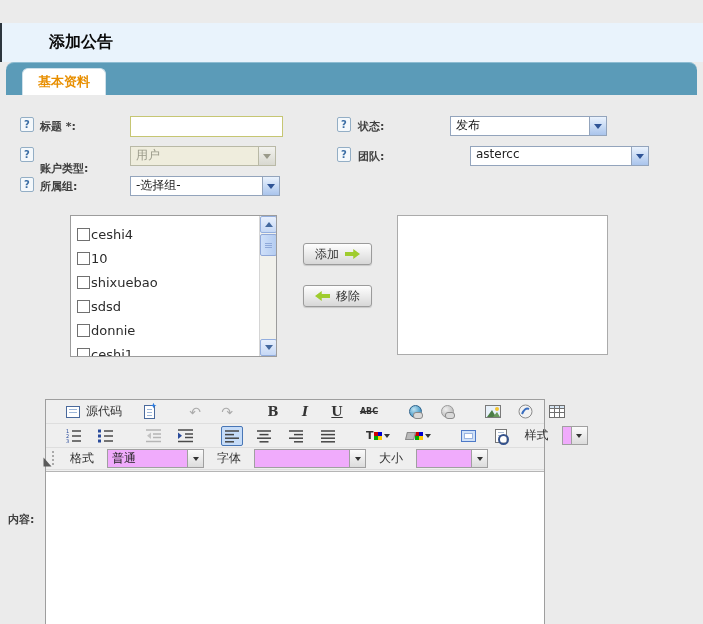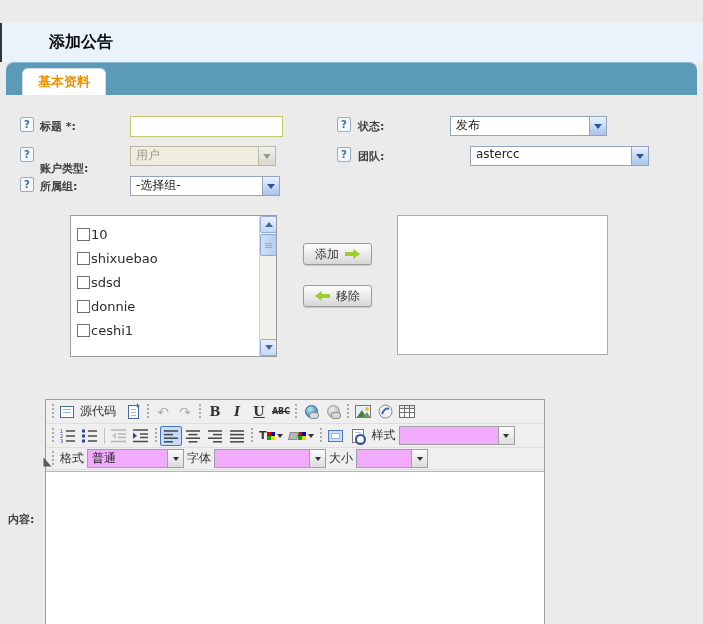--- a/index.html
+++ b/index.html
@@ -79,21 +79,21 @@
   .garrow { width:15px; height:10px; background:#9fcc2e; filter:drop-shadow(0 0 1px #6d8d17); }
   .garrow.right { clip-path:polygon(0 30%, 55% 30%, 55% 0, 100% 50%, 55% 100%, 55% 70%, 0 70%); }
   .garrow.left  { clip-path:polygon(100% 30%, 45% 30%, 45% 0, 0 50%, 45% 100%, 45% 70%, 100% 70%); }
 
   .target-box { position:absolute; left:397px; top:215px; width:211px; height:140px; background:#fff;
     border:1px solid #ababab; }
 
   
   .editor { position:absolute; left:45px; top:399px; width:500px; height:240px; border:1px solid #9e9e9e;
     background:#efefef; }
-  .tb-row { display:flex; align-items:center; height:24px; padding:0 3px; border-bottom:1px solid #dedede; gap:0; }
+  .tb-row { display:flex; align-items:center; height:24px; padding:0 3px; border-bottom:1px solid #dedede; gap:10px; }
   .tb-row3 { height:22px; }
   .grip { width:4px; height:17px; margin:0 2px;
     background-image:radial-gradient(#aaaaaa 35%, transparent 40%); background-size:4px 4px; }
   .vsep { width:1px; height:16px; background:#c2c2c2; margin:0 3px; }
   .tbtn { width:22px; height:20px; display:flex; align-items:center; justify-content:center; cursor:pointer;
     border:1px solid transparent; border-radius:2px; flex:0 0 auto; }
   .tbtn.active { background:#c6dcf8; border-color:#4876b6; }
   .tbtn.disabled { cursor:default; }
   .tlabel { font-size:12px; color:#333; margin:0 3px; white-space:nowrap; }
   .srcdoc { width:14px; height:12px; background:#fff; border:1px solid #49699c; position:relative; }
@@ -190,20 +190,24 @@
   <span class="flabel" style="left:358px;top:149px;">团队:</span>
   <div class="xp-select" style="left:450px;top:146px;width:179px;margin-left:20px;">
     <span class="val">astercc</span>
     <span class="arrow-btn"></span>
   </div>
 
   <div class="listbox">
     <div class="list-inner">
         <div class="list-item">
           <span class="cb"></span>
+          <span class="item-label">ceshi4</span>
+        </div>
+        <div class="list-item">
+          <span class="cb"></span>
           <span class="item-label">10</span>
         </div>
         <div class="list-item">
           <span class="cb"></span>
           <span class="item-label">shixuebao</span>
         </div>
         <div class="list-item">
           <span class="cb"></span>
           <span class="item-label">sdsd</span>
         </div>

